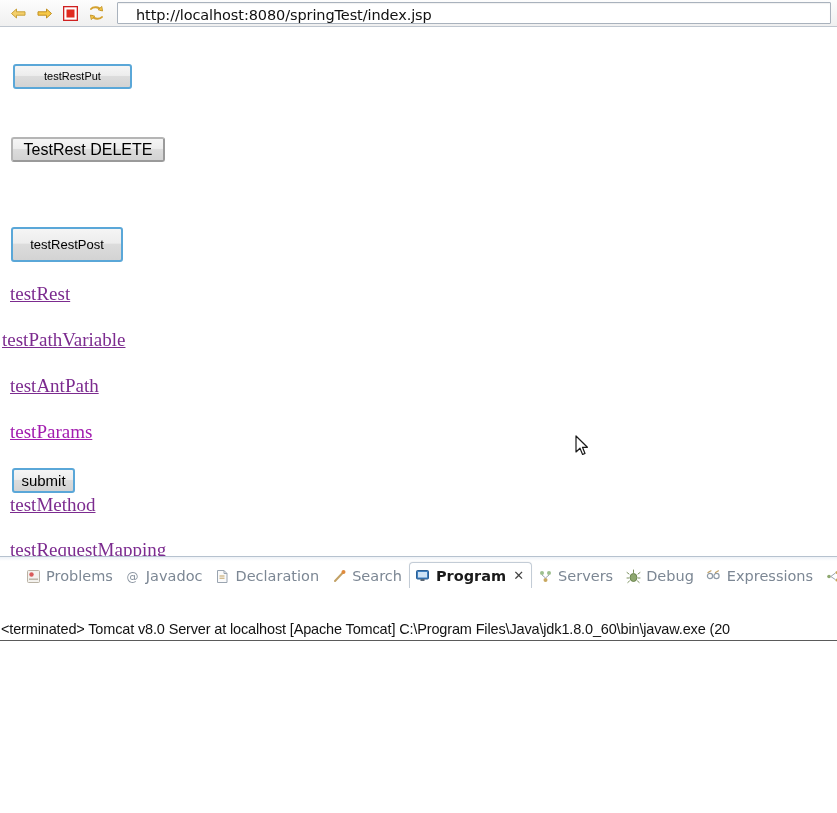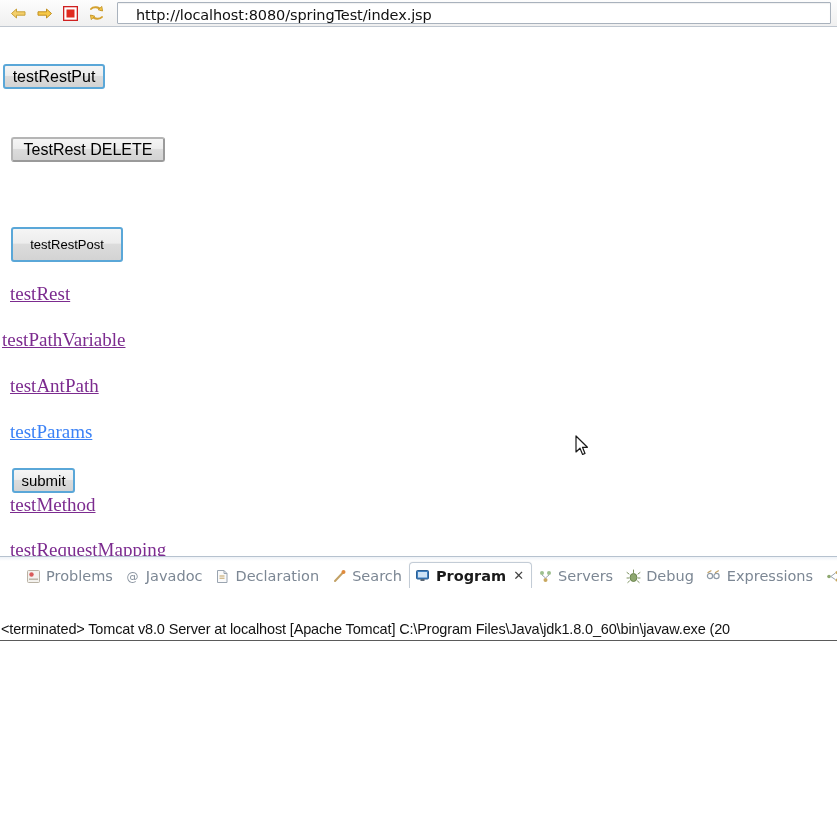--- a/index.html
+++ b/index.html
@@ -90,36 +90,36 @@
   .btn.focused {
     border: 2px solid #5aa7d8;
     box-shadow: 0 0 0 0px #5aa7d8;
   }
   .btn.plain {
     border: 2px solid #9a9a9a;
     border-top-color: #b5b5b5;
     border-left-color: #b5b5b5;
   }
 
-  #btn-put   { left: 3px; top: 37px;  width: 102px; height: 25px; font-size: 16px; }
+  #btn-put   { left: 13px; top: 37px;  width: 119px; height: 25px; font-size: 11px; }
   #btn-del   { left: 11px; top: 110px; width: 154px; height: 25px; font-size: 16px; }
   #btn-post  { left: 11px; top: 200px; width: 112px; height: 35px; font-size: 13px; }
   #btn-submit{ left: 12px; top: 441px; width: 63px;  height: 25px; font-size: 15px; }
 
   .link {
     position: absolute;
     font-family: "Liberation Serif", serif;
     font-size: 19px;
     text-decoration: underline;
     white-space: nowrap;
     cursor: pointer;
     line-height: 1;
   }
   .link.visited  { color: #7c2b8f; }
-  .link.unvisited{ color: #3b82f6; }
+  .link.unvisited{ color: #a21caf; }
 
   #lnk-rest    { left: 10px; top: 257px; }
   #lnk-pathvar { left: 2px; top: 303px; }
   #lnk-antpath { left: 10px; top: 349px; }
   #lnk-params  { left: 10px; top: 395px; }
   #lnk-method  { left: 10px; top: 468px; }
   #lnk-reqmap  { left: 10px; top: 513px; }
 
   
   .cursor {

